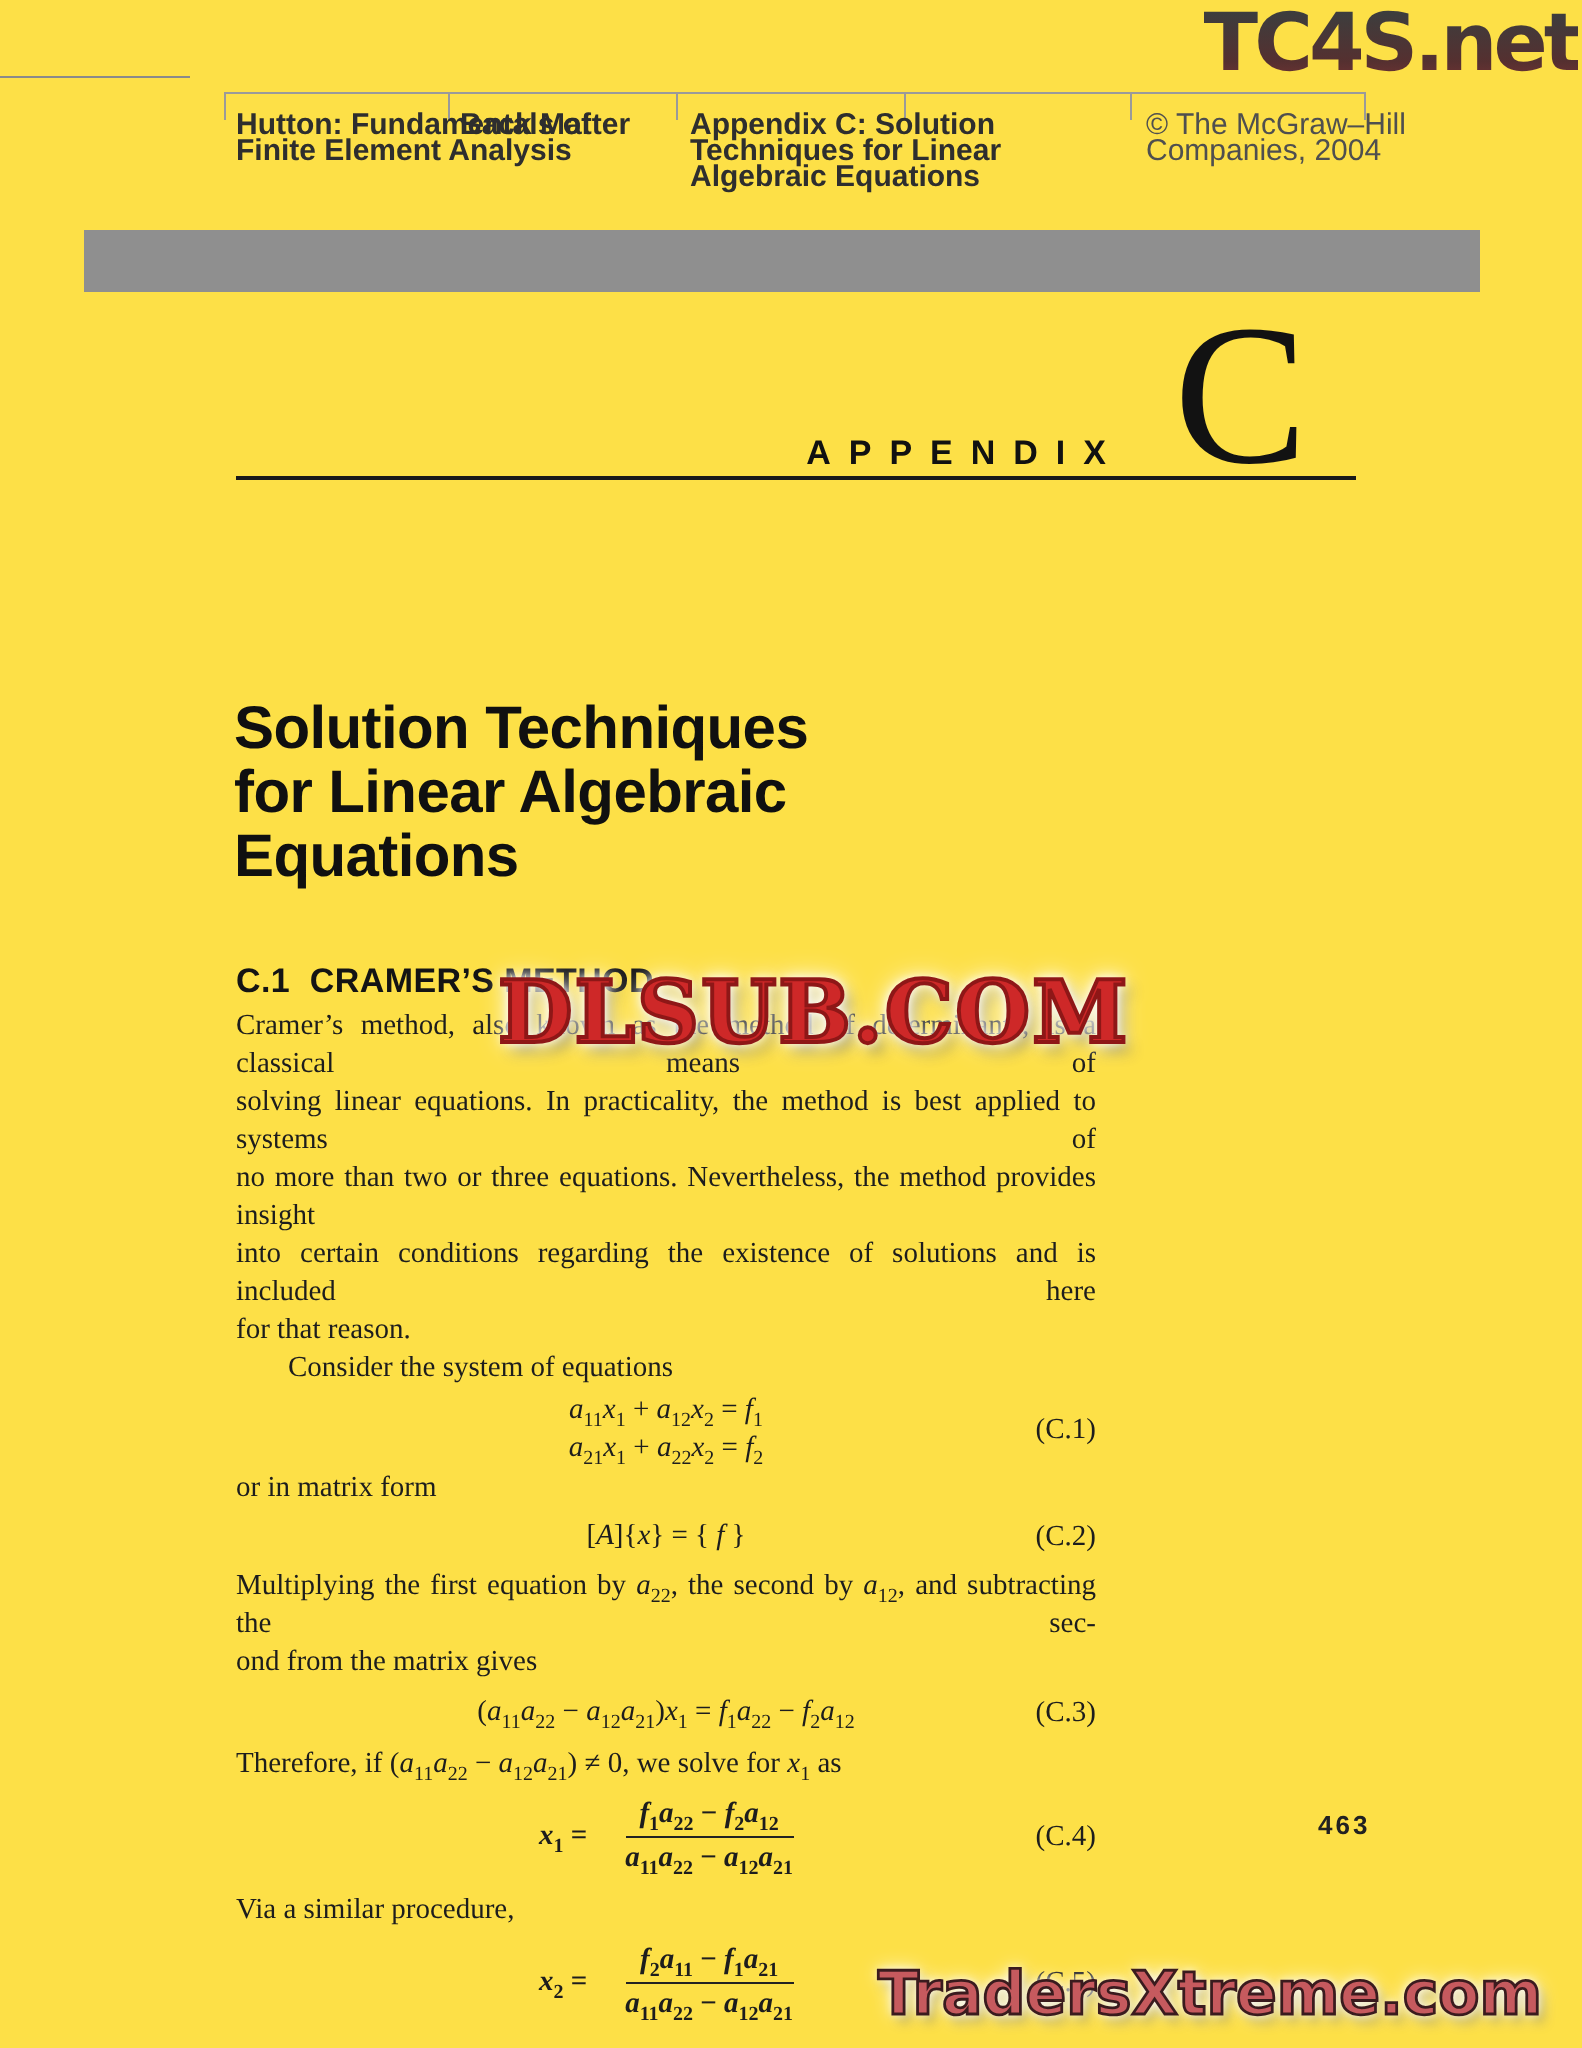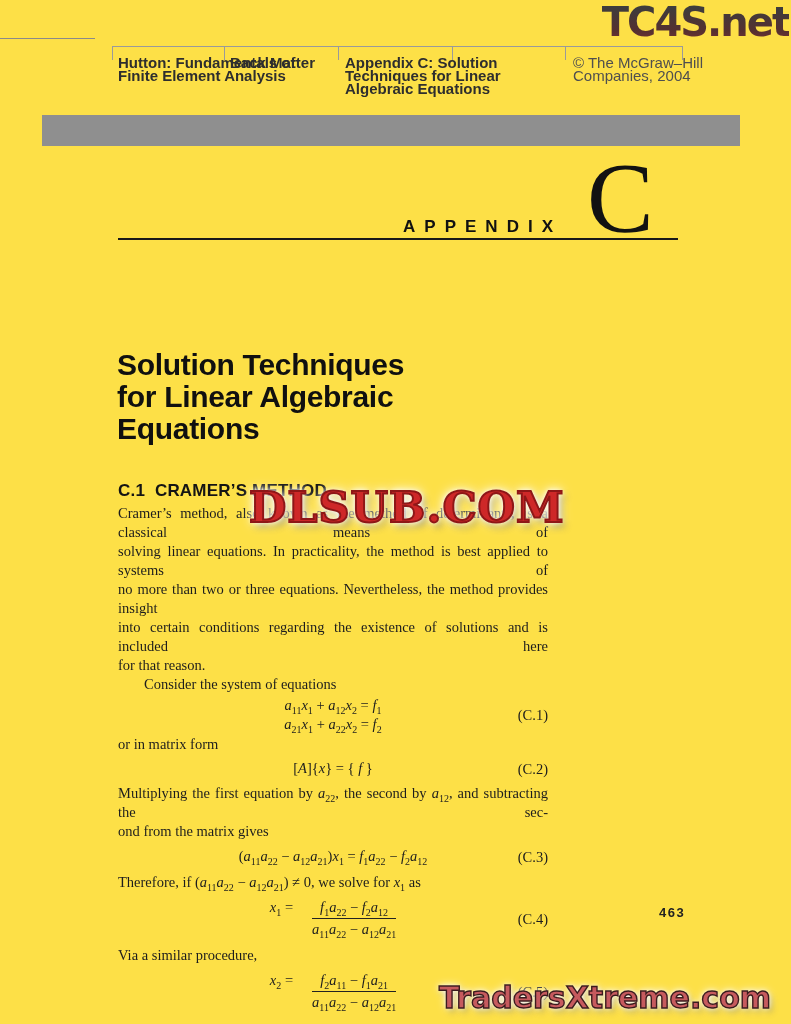--- a/index.html
+++ b/index.html
@@ -44,21 +44,21 @@
   .consider { padding-left:26px; }
   i { font-style:italic; }
   sub { font-size:10px; line-height:0; }
 
   .eqrow { position:relative; text-align:center; }
   .eq1 { margin:2px 0 2px; line-height:18.5px; }
   .eq-single { margin:5px 0 6px; }
   .eq-c3 { margin:6px 0 7px; }
   .eqlabel { position:absolute; right:0; top:50%; transform:translateY(-50%); font-style:normal; }
   .frac-row { margin:6px 0 7px; }
-  .eqmath { display:inline-flex; gap:19px; }
+  .eqmath { display:inline-flex; align-items:center; gap:19px;font-weight:bold; }
   .frac { display:inline-flex; flex-direction:column; text-align:center; }
   .frac .num { padding:0 5px 1px; border-bottom:1.3px solid #222; }
   .frac .den { padding-top:1px; }
   .mt2 { margin-top:2px; }
 
   .pageno { position:absolute; left:659px; top:905px; font-family:"Liberation Sans",sans-serif;
             font-weight:bold; font-size:13px; letter-spacing:1.5px; color:#222; }
 
   
   .wm-dlsub { position:absolute; left:249px; top:482px; z-index:5;

